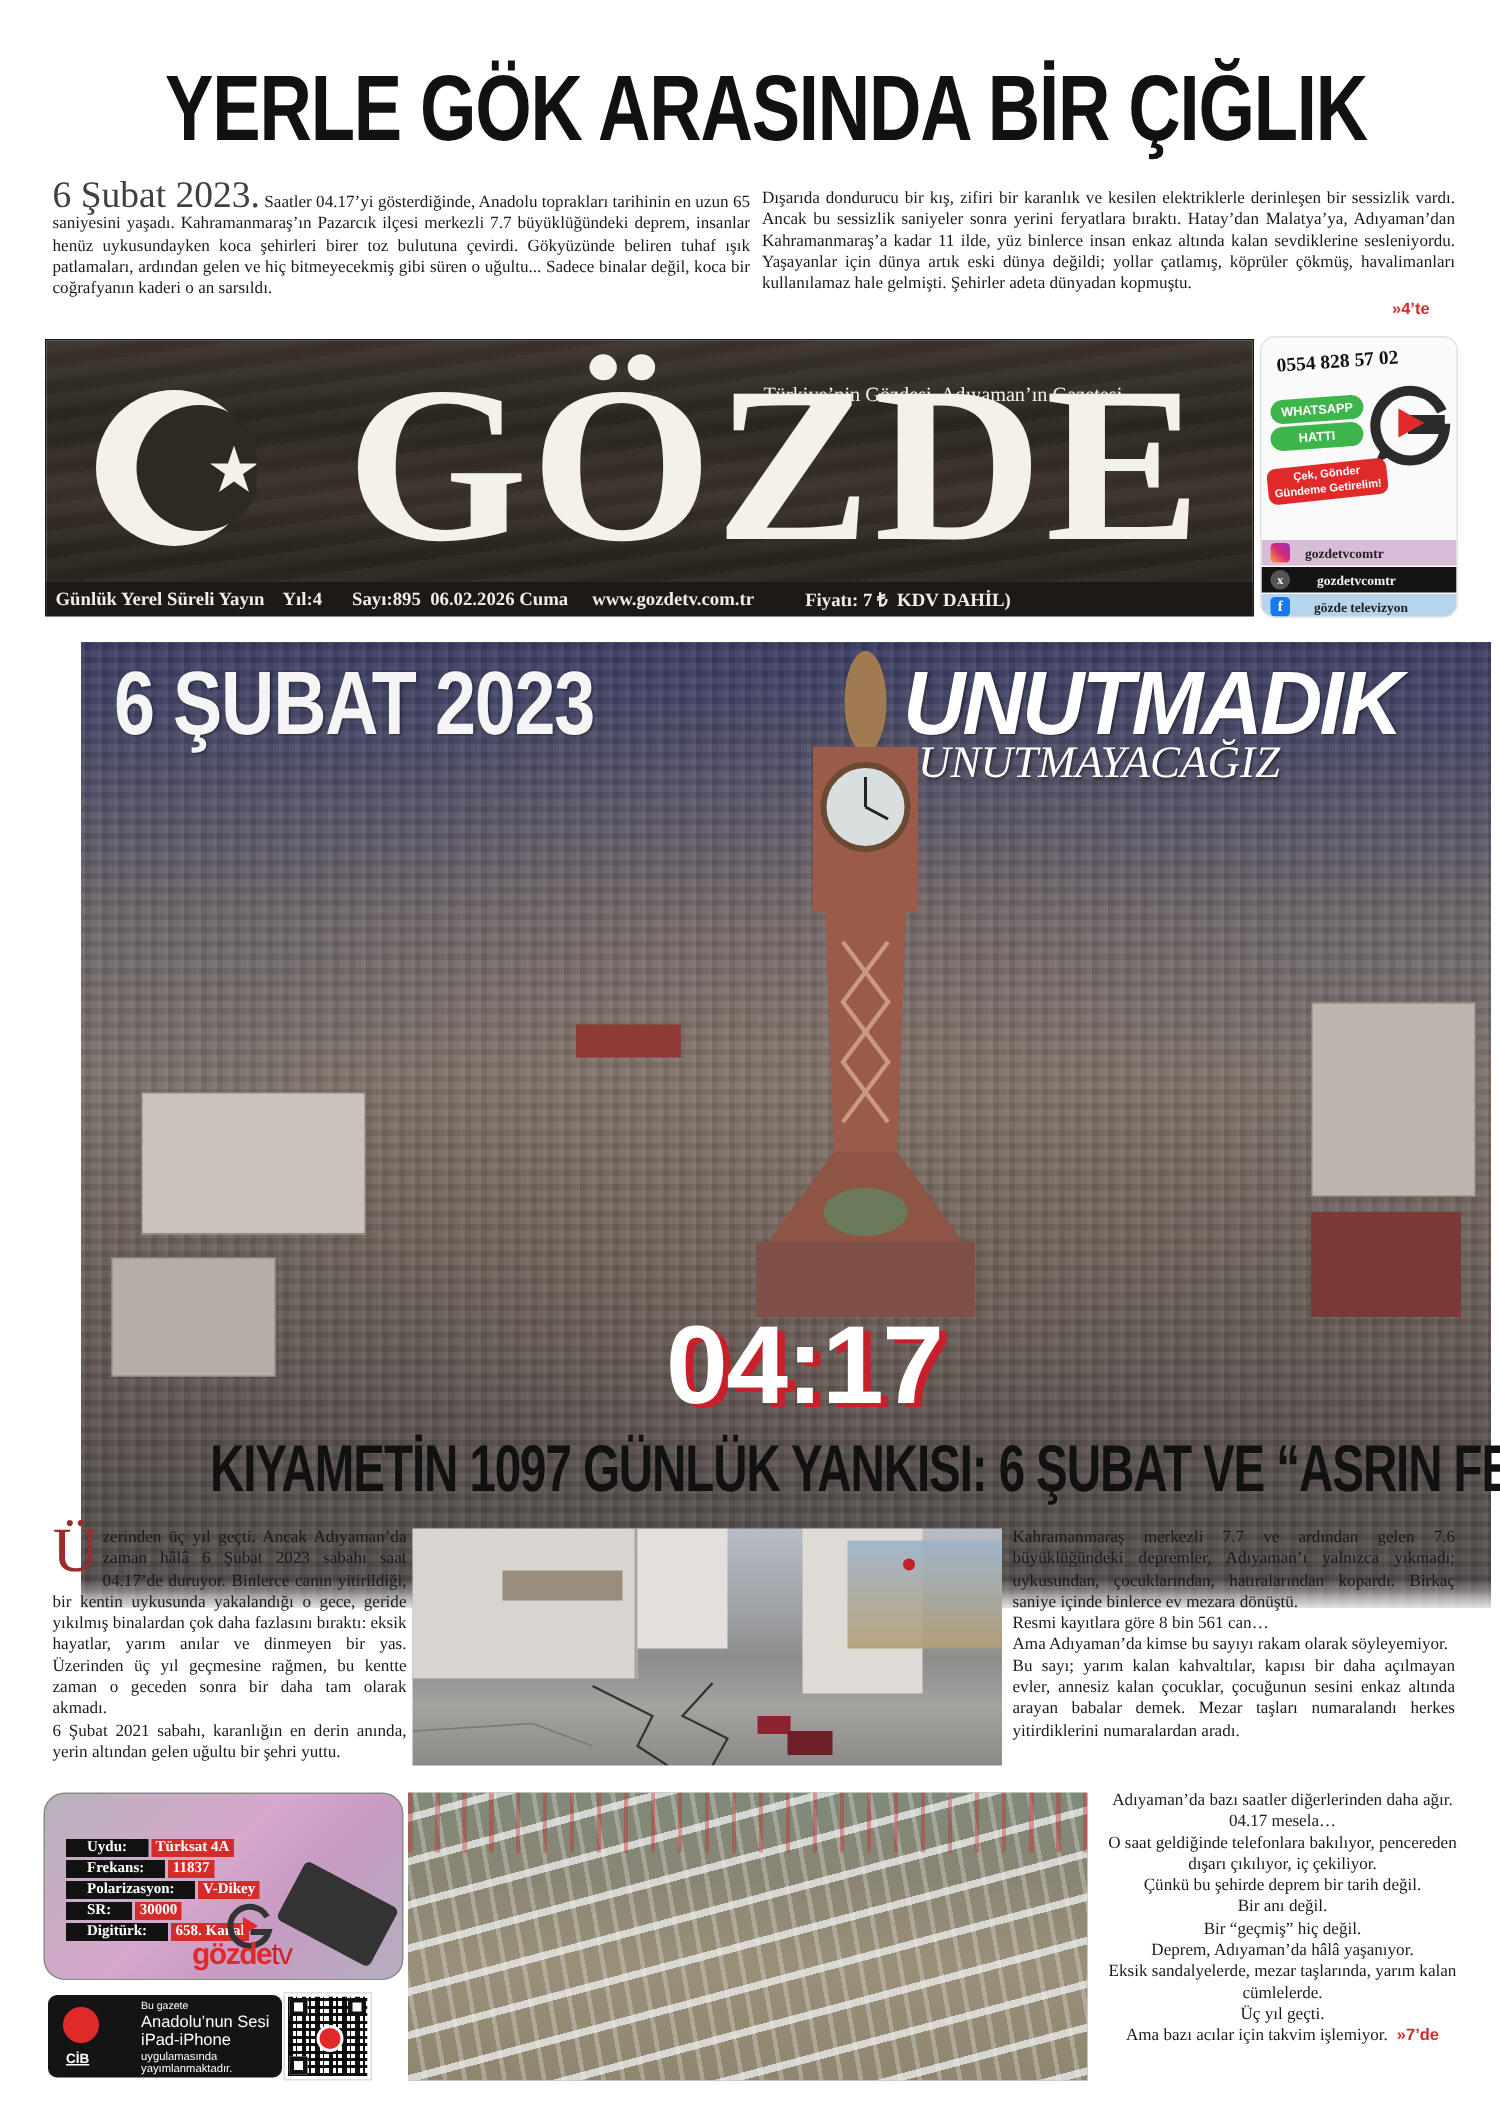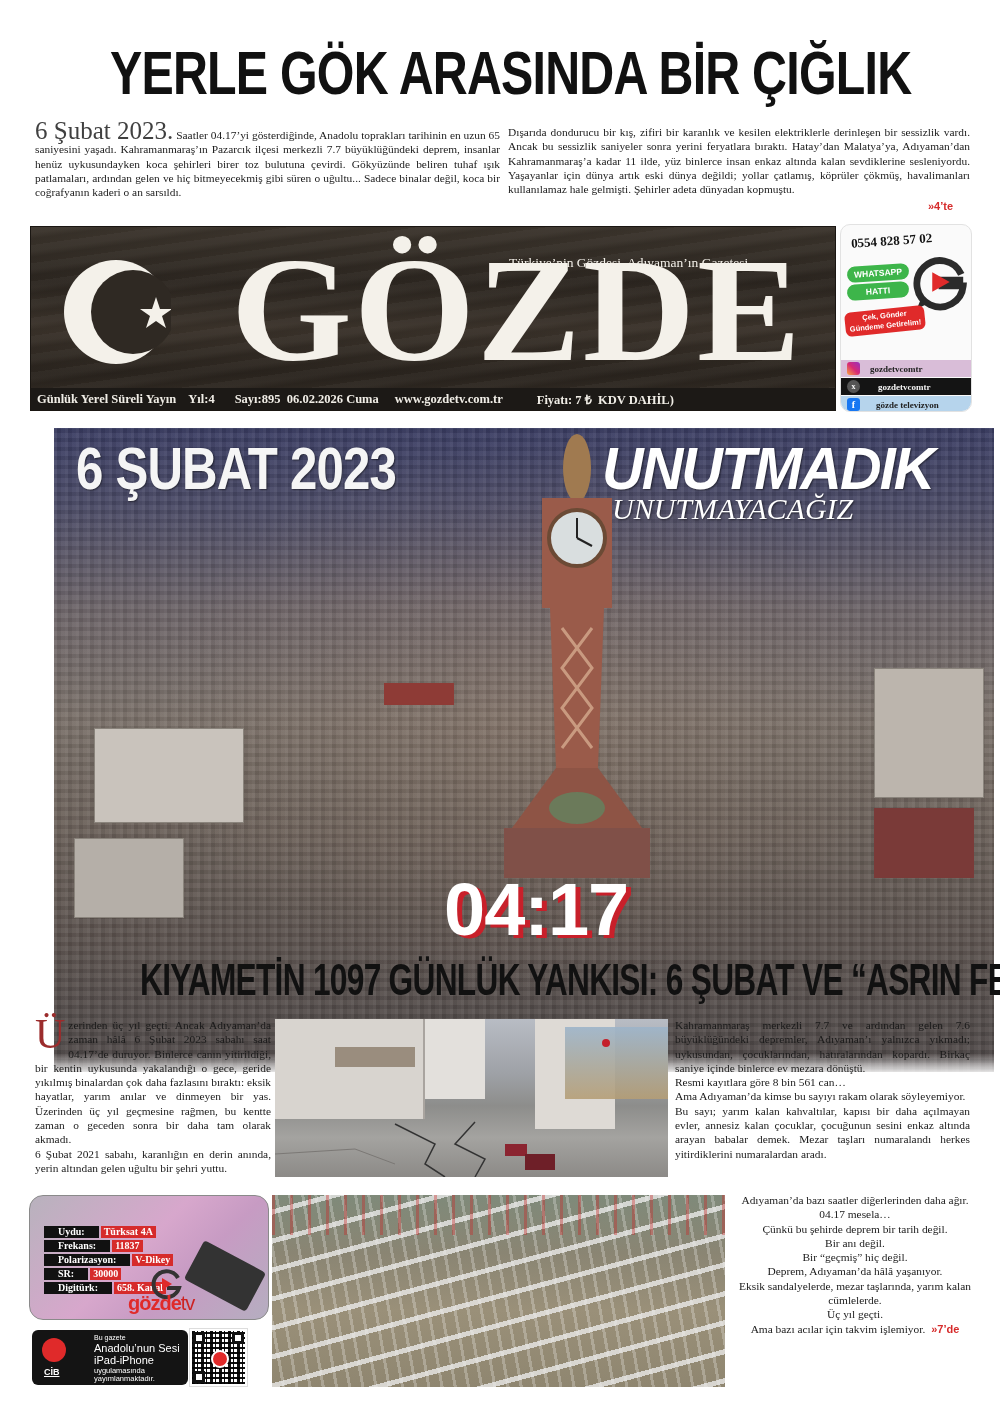--- a/index.html
+++ b/index.html
@@ -372,20 +372,21 @@
 </div>
 
 <div class="photo-cem">
   <div class="rows"></div>
   <div style="position:absolute;left:0;top:0;width:100%;height:40px;background:repeating-linear-gradient(90deg,rgba(200,40,40,0.55) 0 3px,rgba(0,0,0,0) 3px 18px);opacity:0.7;"></div>
 </div>
 
 <div class="col-text col4">
   <p>Adıyaman’da bazı saatler diğerlerinden daha ağır.</p>
   <p>04.17 mesela…</p>
+  <p>O saat geldiğinde telefonlara bakılıyor, pencereden dışarı çıkılıyor, iç çekiliyor.</p>
   <p>Çünkü bu şehirde deprem bir tarih değil.</p>
   <p>Bir anı değil.</p>
   <p>Bir “geçmiş” hiç değil.</p>
   <p>Deprem, Adıyaman’da hâlâ yaşanıyor.</p>
   <p>Eksik sandalyelerde, mezar taşlarında, yarım kalan cümlelerde.</p>
   <p>Üç yıl geçti.</p>
   <p><span>Ama bazı acılar için takvim işlemiyor.</span><a class="continue-red cont-7">»7’de</a></p>
 </div>
 
 <div class="cib-box">

